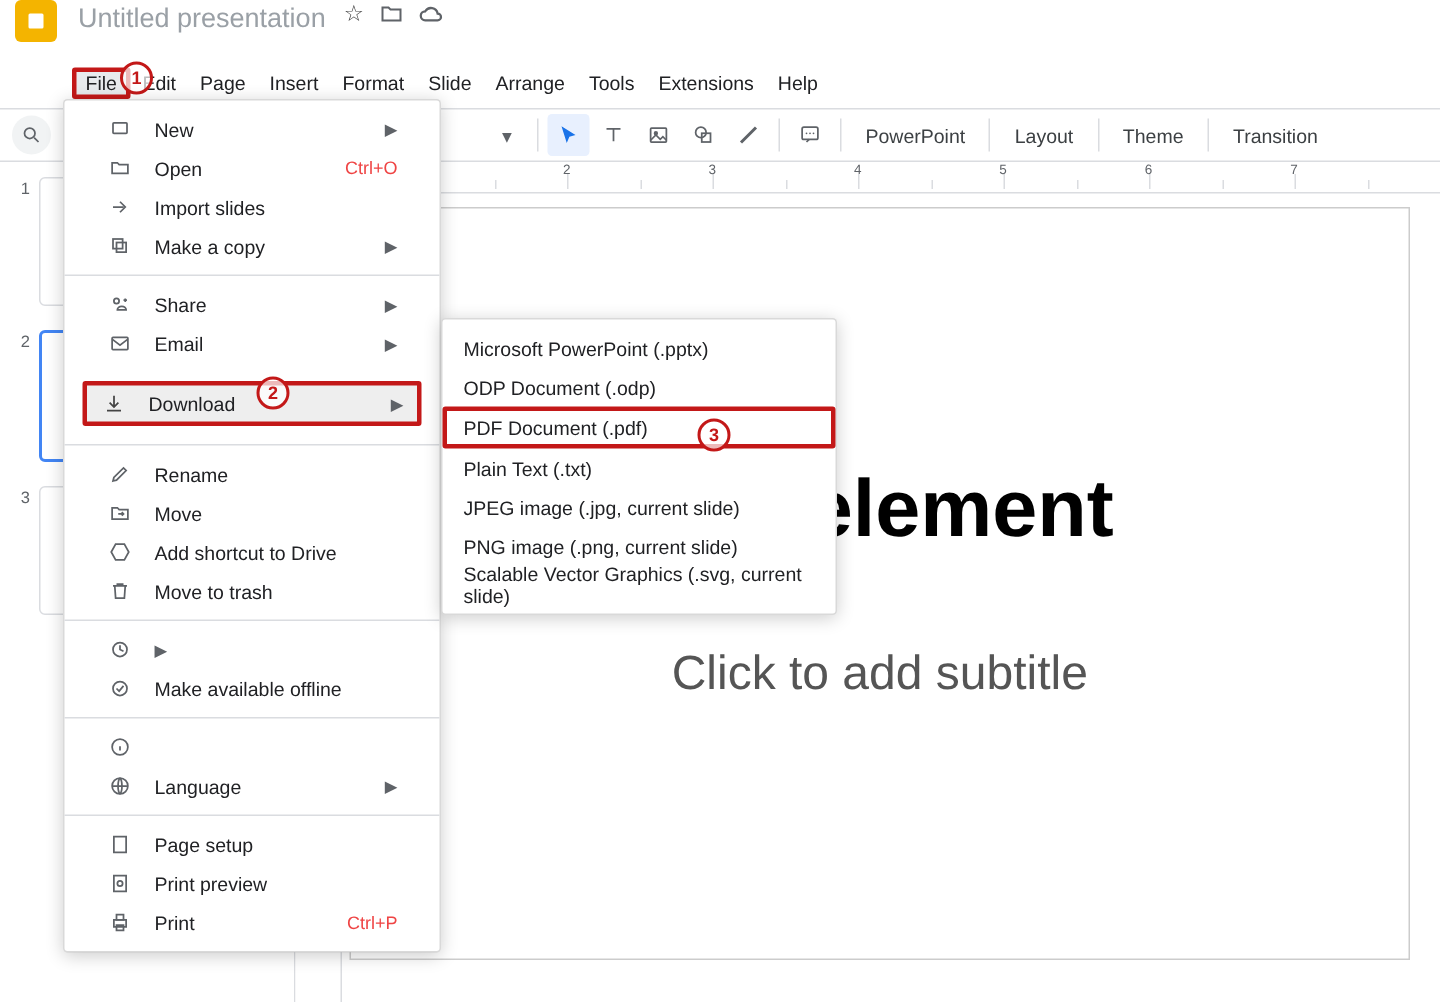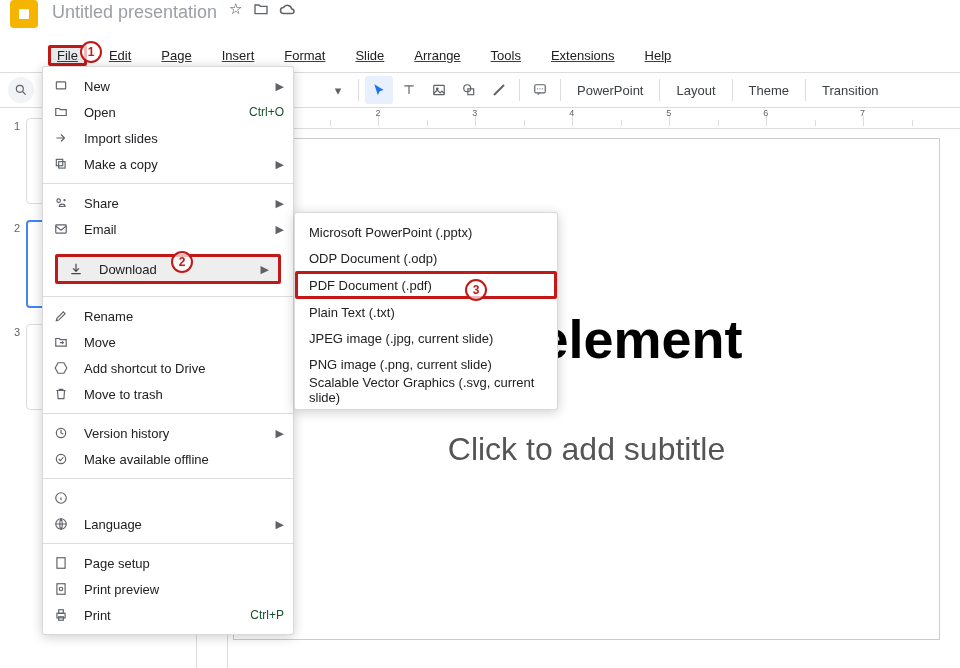--- a/index.html
+++ b/index.html
@@ -14,21 +14,21 @@
   }
   html,body{margin:0;padding:0;font-family:Arial,Helvetica,sans-serif;font-size:13px;color:var(--text);background:#fff;width:960px;height:668px;overflow:hidden;}
   
   .topbar{display:flex;align-items:flex-start;height:44px;padding:0 6px;position:relative;}
   .app-logo{width:28px;height:28px;background:#f4b400;border-radius:4px;margin:0 10px 0 4px;display:flex;align-items:center;justify-content:center;}
   .app-logo svg{display:block}
   .doc-title{font-size:18px;color:#9aa0a6;padding:2px 4px;}
   .title-icons{display:flex;align-items:center;gap:10px;margin-left:8px;color:#5f6368}
   .title-icons span{font-size:15px;color:#444}
   
-  .menubar{display:flex;align-items:center;height:22px;padding:0 0 6px 48px;gap:14px;position:relative;text-decoration:underline;}
+  .menubar{display:flex;align-items:center;height:22px;padding:0 0 6px 48px;gap:0;position:relative;}
   .menu-item{padding:2px 8px;border-radius:3px;cursor:default;color:#202124}
   .menu-item.active{background:#e8eaed}
   .red-box{border:3px solid var(--red);border-radius:2px}
   .callout{width:18px;height:18px;border:2px solid var(--red);border-radius:50%;color:var(--red);font-size:12px;display:flex;align-items:center;justify-content:center;font-weight:bold;position:absolute;background:rgba(255,255,255,.7)}
   
   .toolbar{display:flex;align-items:center;height:34px;border-top:1px solid var(--border);border-bottom:1px solid var(--border);padding:0 8px;gap:2px;color:#5f6368}
   .toolbar .btn{width:28px;height:28px;display:flex;align-items:center;justify-content:center;border-radius:3px}
   .toolbar .sep{width:1px;height:22px;background:var(--border);margin:0 4px}
   .toolbar .textbtn{padding:0 10px;height:28px;display:flex;align-items:center;color:#3c4043;border-radius:3px}
   .toolbar .btn.active{background:#e8f0fe}
@@ -46,25 +46,25 @@
   .ruler-h .tick{flex:1;text-align:center;font-size:9px;color:#5f6368;border-left:1px solid #dadce0;height:6px;line-height:6px}
   .ruler-h .tick.big{height:10px;position:relative}
   .ruler-h .tick.big span{position:absolute;bottom:10px;left:-4px}
   .ruler-v{width:18px;position:absolute;left:12px;top:18px;bottom:0;border-right:1px solid var(--border)}
   .ruler-v .vt{position:absolute;left:2px;font-size:9px;color:#5f6368}
   .slide-canvas{position:absolute;left:36px;top:30px;right:20px;bottom:30px;border:1px solid #ccc;background:#fff}
   .bigtitle{position:absolute;left:50%;top:40%;transform:translate(-50%,-50%);font-size:54px;font-weight:700;color:#000;letter-spacing:0px}
   .subtitle{position:absolute;left:50%;top:62%;transform:translate(-50%,-50%);font-size:32px;color:#555}
   
   .dropdown{position:absolute;top:66px;left:42px;width:250px;background:#fff;border:1px solid rgba(0,0,0,.15);border-radius:3px;box-shadow:0 2px 12px rgba(0,0,0,.2);padding:6px 0;z-index:20}
-  .dm-item{display:flex;align-items:center;height:26px;padding:0 9px;color:#202124;position:relative}
+  .dm-item{display:flex;align-items:center;height:26px;padding:0 28px;color:#202124;position:relative}
   .dm-item:hover,.dm-item.hover{background:var(--menu-highlight)}
   .dm-item .mi-icon{width:18px;height:18px;display:flex;align-items:center;justify-content:center;margin-right:14px;color:#5f6368}
   .dm-item .mi-label{flex:1}
-  .dm-item .mi-short{color:#14532d;font-size:12px}
+  .dm-item .mi-short{color:#ef4444;font-size:12px}
   .dm-item .mi-arrow{color:#5f6368;font-size:11px}
   .dm-sep{height:1px;background:var(--border);margin:6px 0}
   .submenu{position:absolute;top:212px;left:294px;width:262px;background:#fff;border:1px solid rgba(0,0,0,.15);border-radius:3px;box-shadow:0 2px 12px rgba(0,0,0,.2);padding:6px 0;z-index:21}
   .sm-item{height:26px;display:flex;align-items:center;padding:0 14px;color:#202124}
   svg{display:block}
 </style>
 </head>
 <body>
 
 <div class="topbar">
@@ -320,21 +320,20 @@
     <span class="mi-label">Move to trash</span>
   </div>
   <div class="dm-sep"></div>
   <div class="dm-item">
     <span class="mi-icon">
         <svg width="14" height="14" viewBox="0 0 24 24" fill="none" stroke="#5f6368" stroke-width="2">
           <circle cx="12" cy="12" r="8"></circle>
           <path d="M12 7v5l4 2"></path>
         </svg>
       </span>
-    <span class="mi-label">Version history</span>
     <span class="mi-arrow">▶</span>
   </div>
   <div class="dm-item">
     <span class="mi-icon">
         <svg width="14" height="14" viewBox="0 0 24 24" fill="none" stroke="#5f6368" stroke-width="2">
           <circle cx="12" cy="12" r="8"></circle>
           <path d="M8 12l3 3 5-6"></path>
         </svg>
       </span>
     <span class="mi-label">Make available offline</span>

